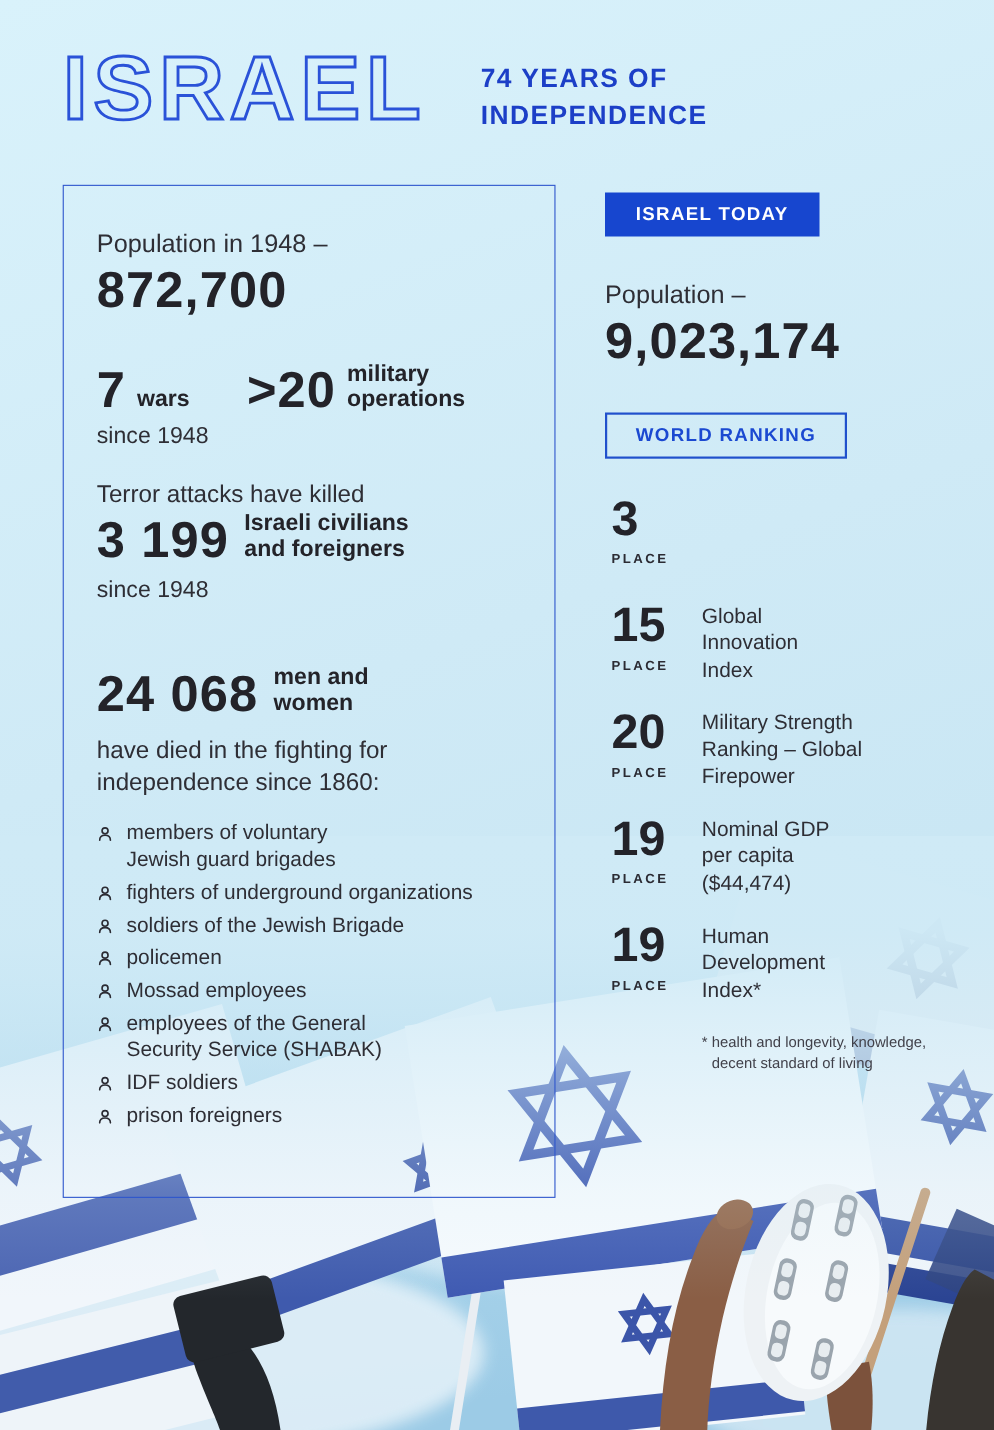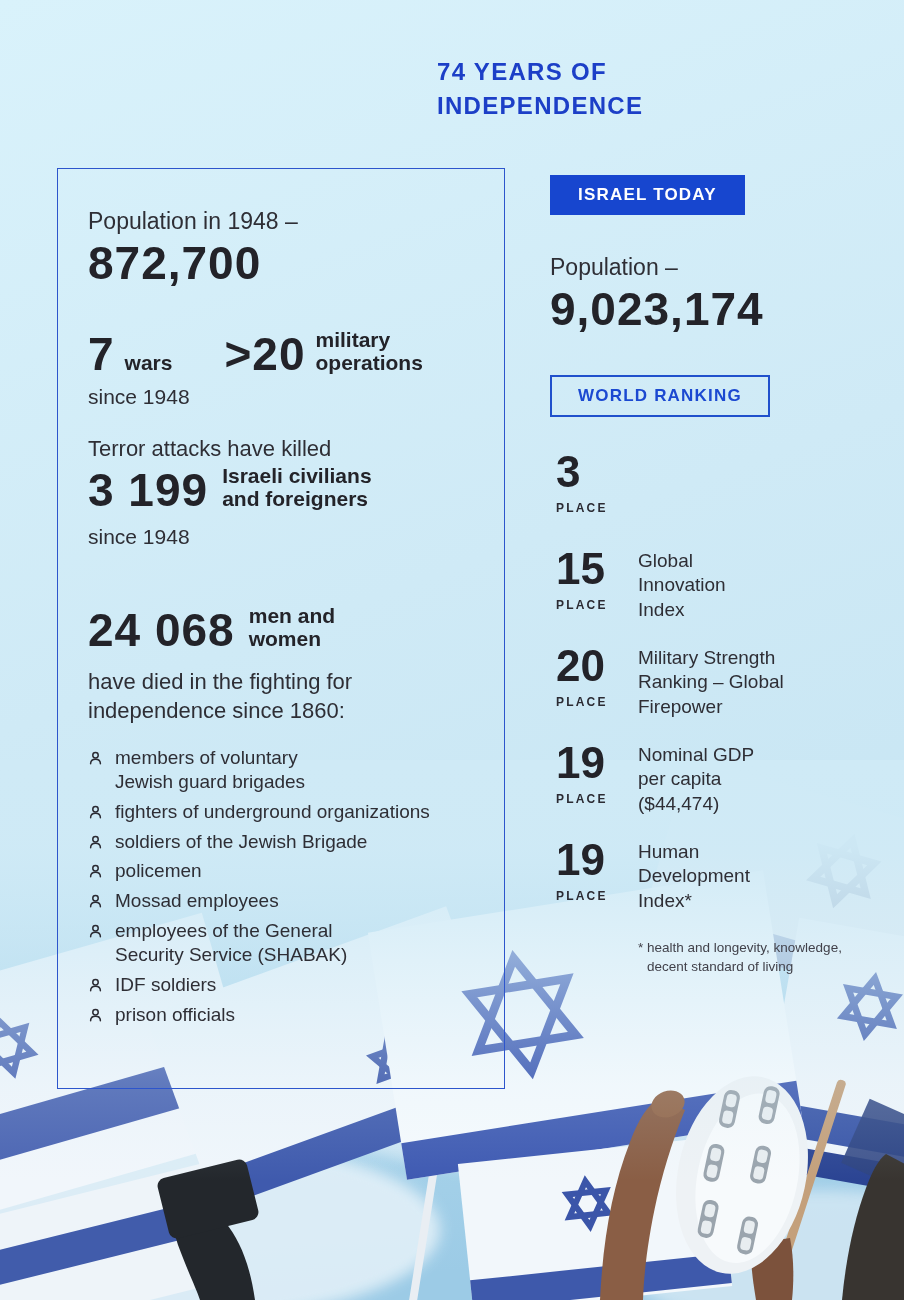--- a/index.html
+++ b/index.html
@@ -195,20 +195,23 @@
             <rect x="-8" y="-19" width="16" height="38" rx="7" fill="#9aa4ad"></rect>
             <rect x="-5" y="-15" width="10" height="13" rx="4" fill="#e8edf0"></rect>
             <rect x="-5" y="2" width="10" height="13" rx="4" fill="#e8edf0"></rect>
           </g>
       </g>
     </g>
 
     <rect x="0" y="0" width="904" height="540" fill="url(#fadeTop)"></rect>
   </svg>
 
+  <div class="hdr">
+    <div class="title-outline">ISRAEL</div>
+  </div>
   <div class="subtitle">
     <span>74 YEARS OF</span><br>
     <span>INDEPENDENCE</span>
   </div>
 
   <section class="left-panel">
     <div class="lp-body">
       <div class="stat-label pop-label">Population in 1948 –</div>
       <div class="stat-number pop-value">872,700</div>
 
@@ -302,21 +305,21 @@
               <path d="M2.8 13.6 C2.8 10.6 5.1 8.9 8 8.9 C10.9 8.9 13.2 10.6 13.2 13.6" fill="none" stroke="currentColor" stroke-width="1.6" stroke-linecap="round"></path>
             </svg>
             <span class="g-text">IDF soldiers</span>
           </li>
 
           <li>
             <svg class="p-icon" viewBox="0 0 16 16" width="15" height="15">
               <circle cx="8" cy="4.6" r="2.9" fill="none" stroke="currentColor" stroke-width="1.6"></circle>
               <path d="M2.8 13.6 C2.8 10.6 5.1 8.9 8 8.9 C10.9 8.9 13.2 10.6 13.2 13.6" fill="none" stroke="currentColor" stroke-width="1.6" stroke-linecap="round"></path>
             </svg>
-            <span class="g-text">prison officials</span>
+            <span class="g-text">prison foreigners</span>
           </li>
         </ul>
     </div>
   </section>
 
   <section class="right-panel">
     <div class="badge-solid">ISRAEL TODAY</div>
     <div class="stat-label pop-label">Population –</div>
     <div class="stat-number pop-value">9,023,174</div>
 

